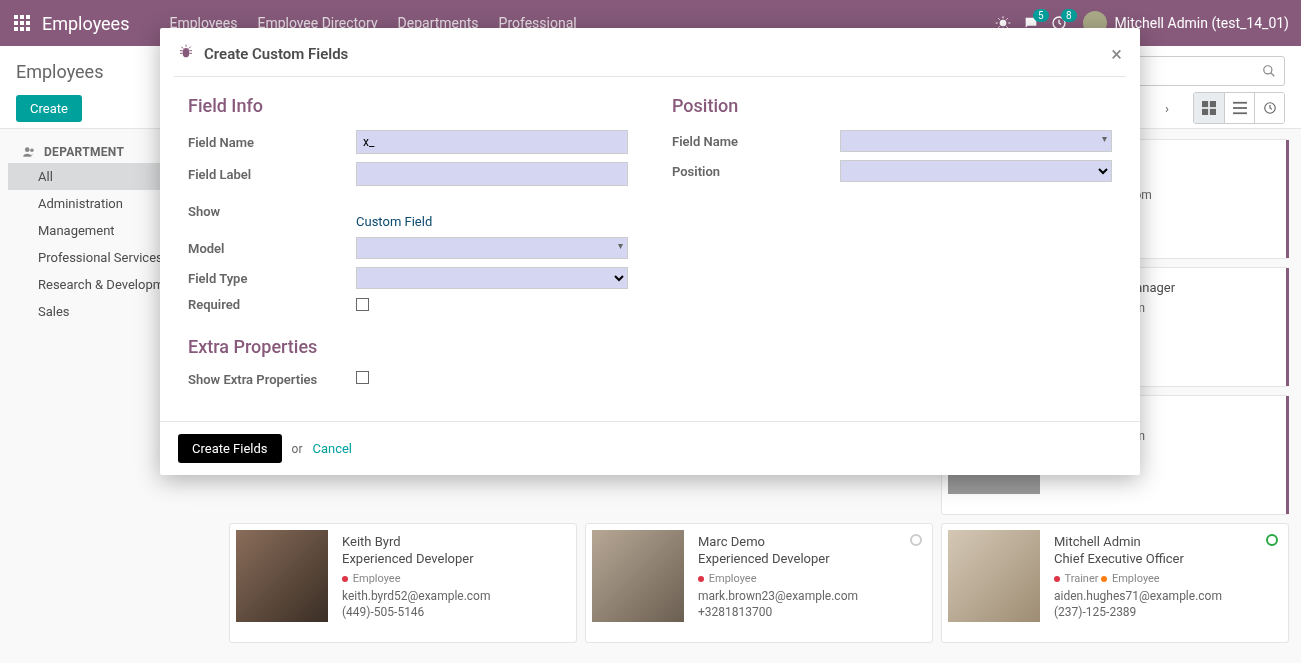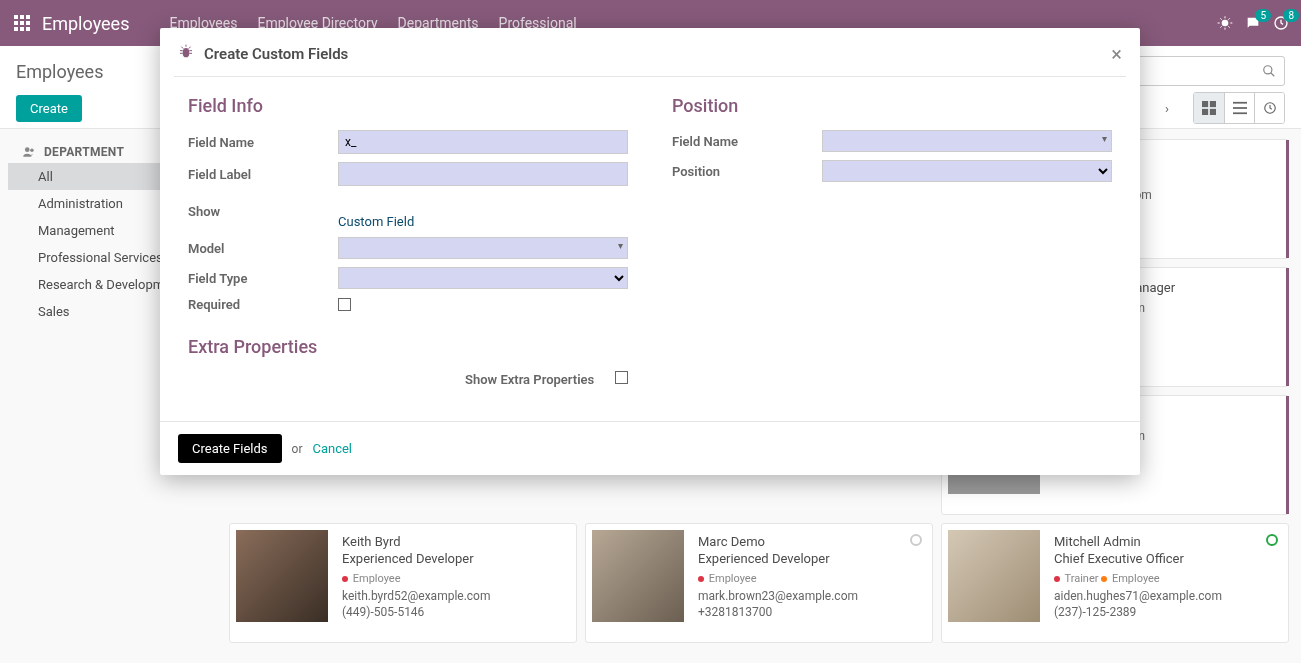--- a/index.html
+++ b/index.html
@@ -56,21 +56,21 @@
     .modal { position:absolute; top:28px; left:160px; width:980px; background:#fff; box-shadow:0 5px 25px rgba(0,0,0,0.3); border-radius:2px; }
     .modal-header { display:flex; align-items:center; padding: 14px 18px 10px; border-bottom: none; }
     .modal-header .bug-icon { color:#875a7b; margin-right:10px; }
     .modal-header .title { font-size: 15px; font-weight:600; color:#4c4c4c; }
     .modal-header .close { margin-left:auto; font-size:20px; color:#888; background:none; border:none; cursor:pointer; }
     .modal-divider { height:1px; background:#e5e5e5; margin: 0 14px; }
     .modal-body { padding: 18px 28px 24px; display:flex; gap: 44px; }
     .form-col { flex:1; }
     .section-title { color:#875a7b; font-size:18px; font-weight:500; margin-bottom:14px; }
     .form-row { display:flex; align-items:center; margin-bottom:8px; }
-    .form-label { width: 150px; font-size:13px; font-weight:600; color:#666; }
+    .form-label { width: 168px; font-size:13px; font-weight:600; color:#666; }
     .form-input { flex:1; height:24px; border:1px solid #ccc; background:#d4d6f2; padding:0 6px; font-size:12px; }
     .form-select { flex:1; height:22px; border:1px solid #ccc; background:#d4d6f2; font-size:12px; padding:0 2px; }
     .form-dropdown { flex:1; height:22px; border:1px solid #ccc; background:#d4d6f2; position:relative; }
     .form-dropdown::after { content:"▾"; position:absolute; right:4px; top:2px; font-size:10px; color:#666; }
     .form-static { font-size:13px; color:#0c4a6e;margin-top:20px; }
     .form-check { width:13px; height:13px; border:1px solid #666; }
     .modal-footer { border-top:1px solid #e5e5e5; padding: 12px 18px; display:flex; align-items:center; gap:10px; }
     .btn-primary { background:#000000; color:#fff; border:none; padding:7px 14px; border-radius:3px; font-size:13px; cursor:pointer; }
     .btn-link { color:#00a09d; background:none; border:none; font-size:13px; cursor:pointer; }
     .or-text { font-size:12px; color:#666; }
@@ -113,20 +113,24 @@
         <path d="M4 4h16v12H7l-3 3V4z"></path>
       </svg>
     <span class="badge">5</span>
   </div>
   <div class="icon-btn">
     <svg width="16" height="16" viewBox="0 0 24 24" fill="none" stroke="#fff" stroke-width="2">
         <circle cx="12" cy="12" r="9"></circle>
         <path d="M12 7v5l3 2"></path>
       </svg>
     <span class="badge">8</span>
+  </div>
+  <div class="icon-btn" style="margin-left:16px;">
+    <div class="avatar"></div>
+    <span class="user-label">Mitchell Admin (test_14_01)</span>
   </div>
 </div>
 
 <div class="control-panel">
   <div class="cp-row1">
     <div class="cp-title">Employees</div>
     <div class="cp-search">
       <svg width="14" height="14" viewBox="0 0 24 24" fill="none" stroke="#888" stroke-width="2">
           <circle cx="10" cy="10" r="7"></circle>
           <path d="M21 21l-6-6"></path>
@@ -361,21 +365,21 @@
       </div>
       <div class="form-row">
         <div class="form-label">Field Type</div>
         <select class="form-select"><option></option></select>
       </div>
       <div class="form-row">
         <div class="form-label">Required</div>
         <div class="form-check"></div>
       </div>
       <div class="section-title" style="margin-top:24px;">Extra Properties</div>
-      <div class="form-row" style="align-items:flex-start;justify-content:flex-end;">
+      <div class="form-row" style="align-items:flex-start;">
         <div class="form-label" style="line-height:1.4;">Show Extra Properties</div>
         <div class="form-check"></div>
       </div>
     </div>
     <div class="form-col">
       <div class="section-title">Position</div>
       <div class="form-row">
         <div class="form-label">Field Name</div>
         <div class="form-dropdown"></div>
       </div>

